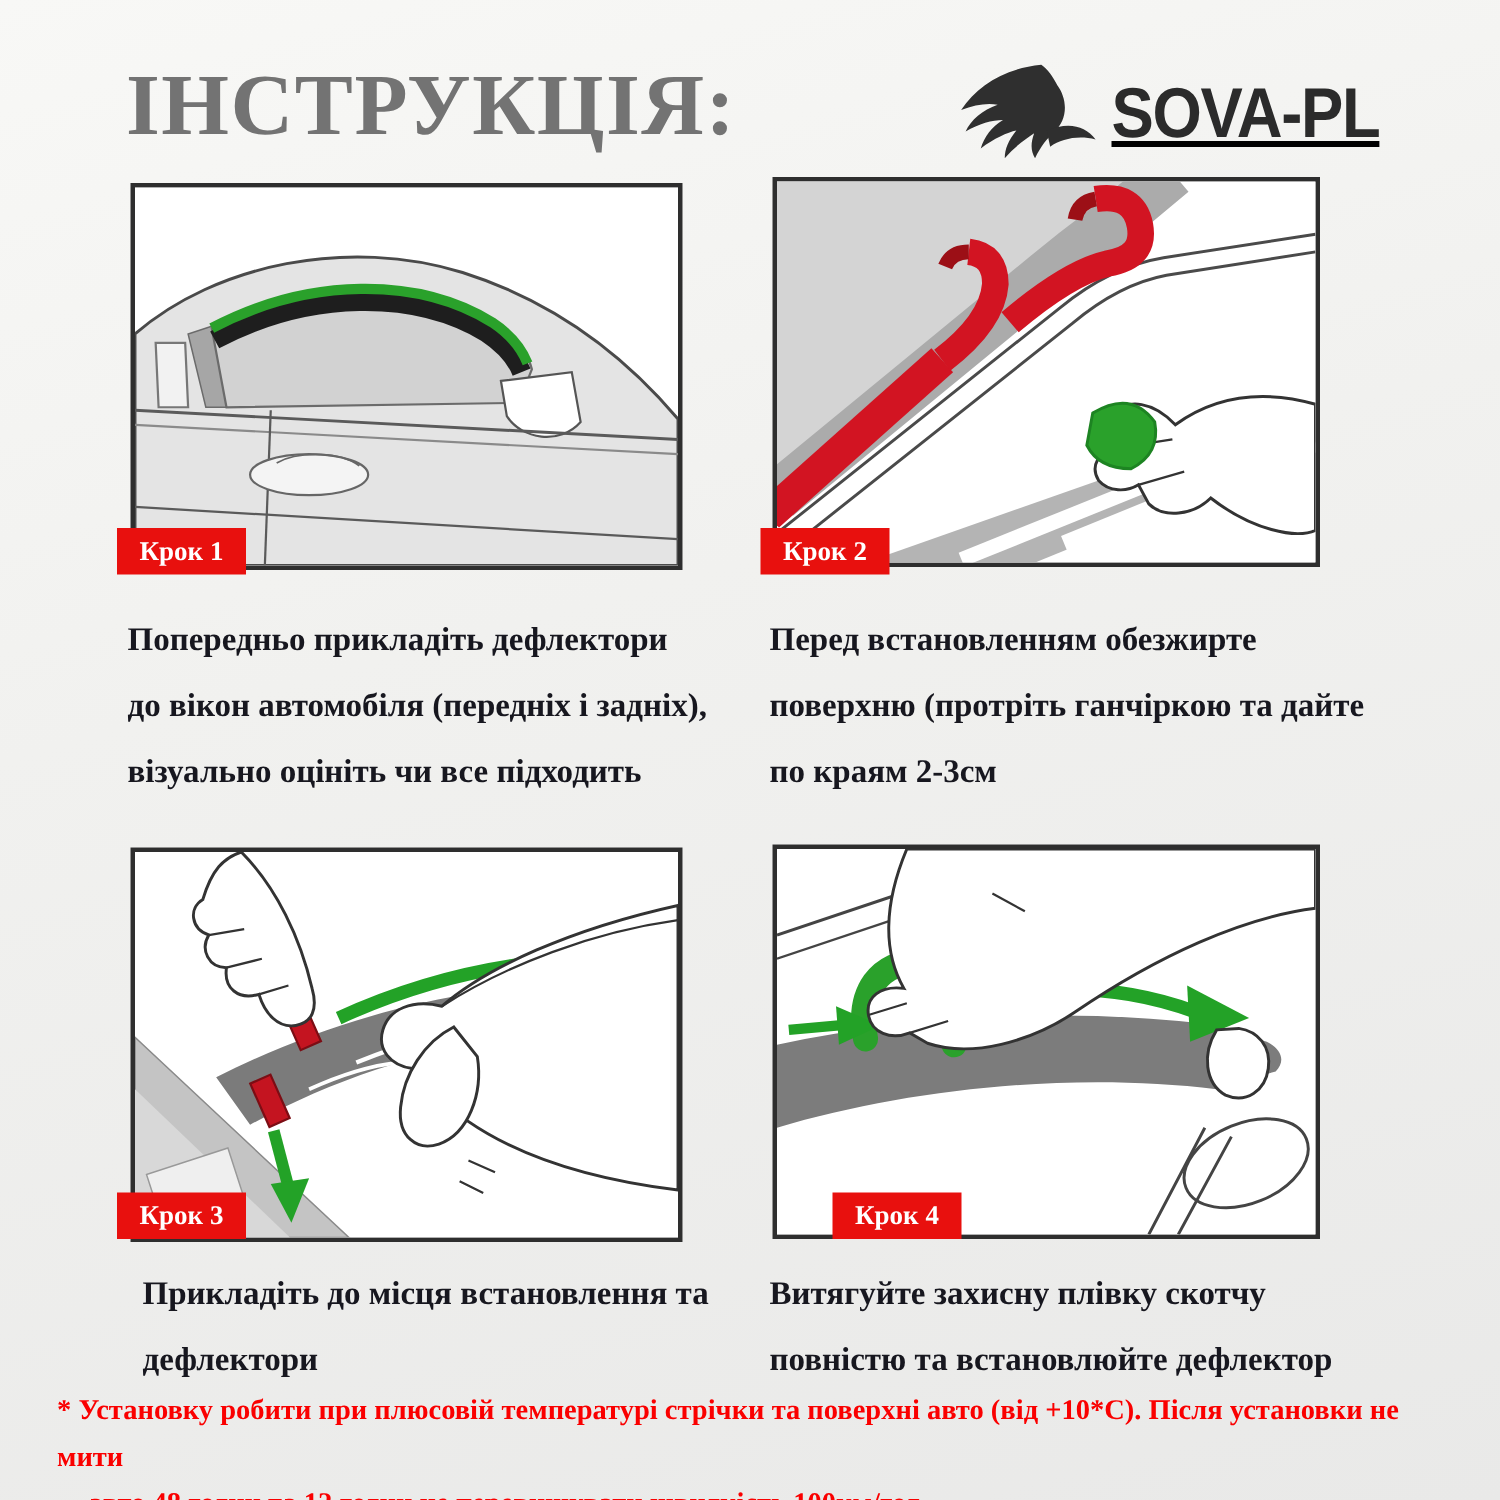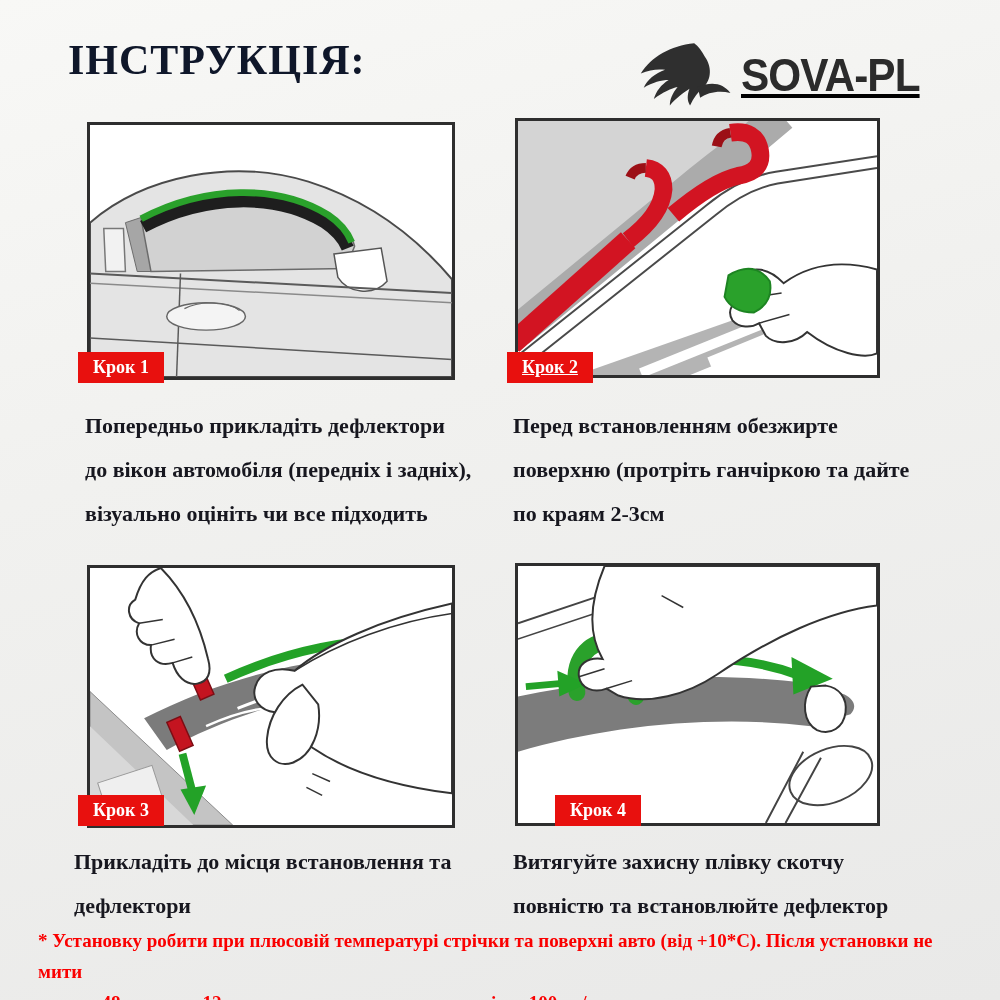--- a/index.html
+++ b/index.html
@@ -2,22 +2,22 @@
 <html><head>
 <meta charset="utf-8">
 <style>
   html,body{margin:0;padding:0;}
   body{
     width:1000px;height:1000px;overflow:hidden;position:relative;
     background:linear-gradient(165deg,#f8f8f6 0%,#f1f1ef 40%,#e9e9e8 100%);
     font-family:"Liberation Serif", serif;
   }
   .page-title{
-    position:absolute;left:68px;top:36px;
-    font-size:42px;font-weight:700;color:#0f172a;letter-spacing:1px;
+    position:absolute;left:84px;top:36px;
+    font-size:58px;font-weight:700;color:#737373;letter-spacing:1px;
   }
   .logo{position:absolute;left:636px;top:38px;display:flex;align-items:center;gap:10px;text-decoration:underline;}
   .logo svg{display:block;}
   .brand-text{
     font-family:"Liberation Sans", sans-serif;font-weight:700;font-size:47px;color:#2b2b2b;
     letter-spacing:-1px;transform:scaleX(.9);transform-origin:left center;white-space:nowrap;
   }
   .cell{position:absolute;}
   .frame{
     position:absolute;background:#ffffff;border:3px solid #2e2e2e;box-sizing:border-box;
@@ -91,21 +91,21 @@
       <path d="M-6,228 L112,122" stroke="#d21422" stroke-width="22" fill="none"></path>
       <path d="M112,122 Q146,96 148,70 Q148,50 130,48" stroke="#d21422" stroke-width="18" fill="none"></path>
       <path d="M130,48 Q118,48 114,58" stroke="#9c0f16" stroke-width="10" fill="none"></path>
       <path d="M158,96 Q198,62 224,56 Q250,52 246,30 Q242,8 216,12" stroke="#d21422" stroke-width="18" fill="none"></path>
       <path d="M216,12 Q204,14 202,26" stroke="#9c0f16" stroke-width="10" fill="none"></path>
       <path d="M365,152 C322,140 292,150 270,166 C255,150 238,148 228,158 C220,166 222,176 230,182 C218,184 212,194 218,204 C225,212 237,212 245,207 L252,220 C262,230 282,228 294,216 C322,238 352,244 365,238 Z" fill="#ffffff" stroke="#333" stroke-width="2"></path>
       <path d="M230,182 L268,176 M245,207 L276,198" stroke="#333" stroke-width="1.5" fill="none"></path>
       <path d="M214,158 Q240,142 256,164 Q260,186 240,196 Q218,196 210,180 Z" fill="#2aa12b" stroke="#1d8422" stroke-width="2"></path>
     </svg>
   </div>
-  <div class="badge" style="left:507px;top:352px;text-decoration:underline;">Крок 2</div>
+  <div class="badge" style="left:507px;top:352px;">Крок 2</div>
   <div class="caption" style="left:513px;top:404px;">
     <div class="ln">Перед встановленням обезжирте</div>
     <div class="ln">поверхню (протріть ганчіркою та дайте</div>
     <div class="ln">по краям 2-3см</div>
   </div>
 </div>
 
 <div class="cell">
   <div class="frame" style="left:87px;top:565px;width:368px;height:263px;">
     <svg viewBox="0 0 368 260" preserveAspectRatio="none">
@@ -124,21 +124,21 @@
       <polygon points="92,224 118,220 106,250" fill="#23a227"></polygon>
       <path d="M72,0 C96,24 112,58 120,92 C124,106 120,115 109,117 C97,119 88,109 84,96 C70,100 60,92 62,78 C50,78 44,66 50,56 C38,52 36,38 46,32 C52,12 60,4 72,0 Z" fill="#ffffff" stroke="#333" stroke-width="2"></path>
       <path d="M84,96 L104,90 M62,78 L86,72 M50,56 L74,52" stroke="#333" stroke-width="1.5" fill="none"></path>
       <path d="M368,36 C295,52 238,78 208,104 C188,99 172,106 168,120 C164,133 173,144 188,146 L202,162 C234,194 286,218 368,228 Z" fill="#ffffff" stroke="#333" stroke-width="2"></path>
       <path d="M216,118 C196,128 182,150 180,172 C178,192 191,202 206,197 C226,190 236,163 232,138 Z" fill="#ffffff" stroke="#333" stroke-width="2"></path>
       <path d="M208,104 C252,76 310,54 368,46" fill="none" stroke="#333" stroke-width="1.5"></path>
       <path d="M226,208 L244,216 M220,222 L236,230" stroke="#333" stroke-width="1.5"></path>
     </svg>
   </div>
   <div class="badge" style="left:78px;top:795px;">Крок 3</div>
-  <div class="caption" style="left:74px;top:840px;">
+  <div class="caption" style="left:95px;top:840px;">
     <div class="ln">Прикладіть до місця встановлення та</div>
     <div class="ln">дефлектори</div>
   </div>
 </div>
 
 <div class="cell">
   <div class="frame" style="left:515px;top:563px;width:365px;height:263px;">
     <svg viewBox="0 0 365 260" preserveAspectRatio="none">
       <rect x="0" y="0" width="365" height="260" fill="#ffffff"></rect>
       <path d="M0,58 L90,28" stroke="#444" stroke-width="2" fill="none"></path>

